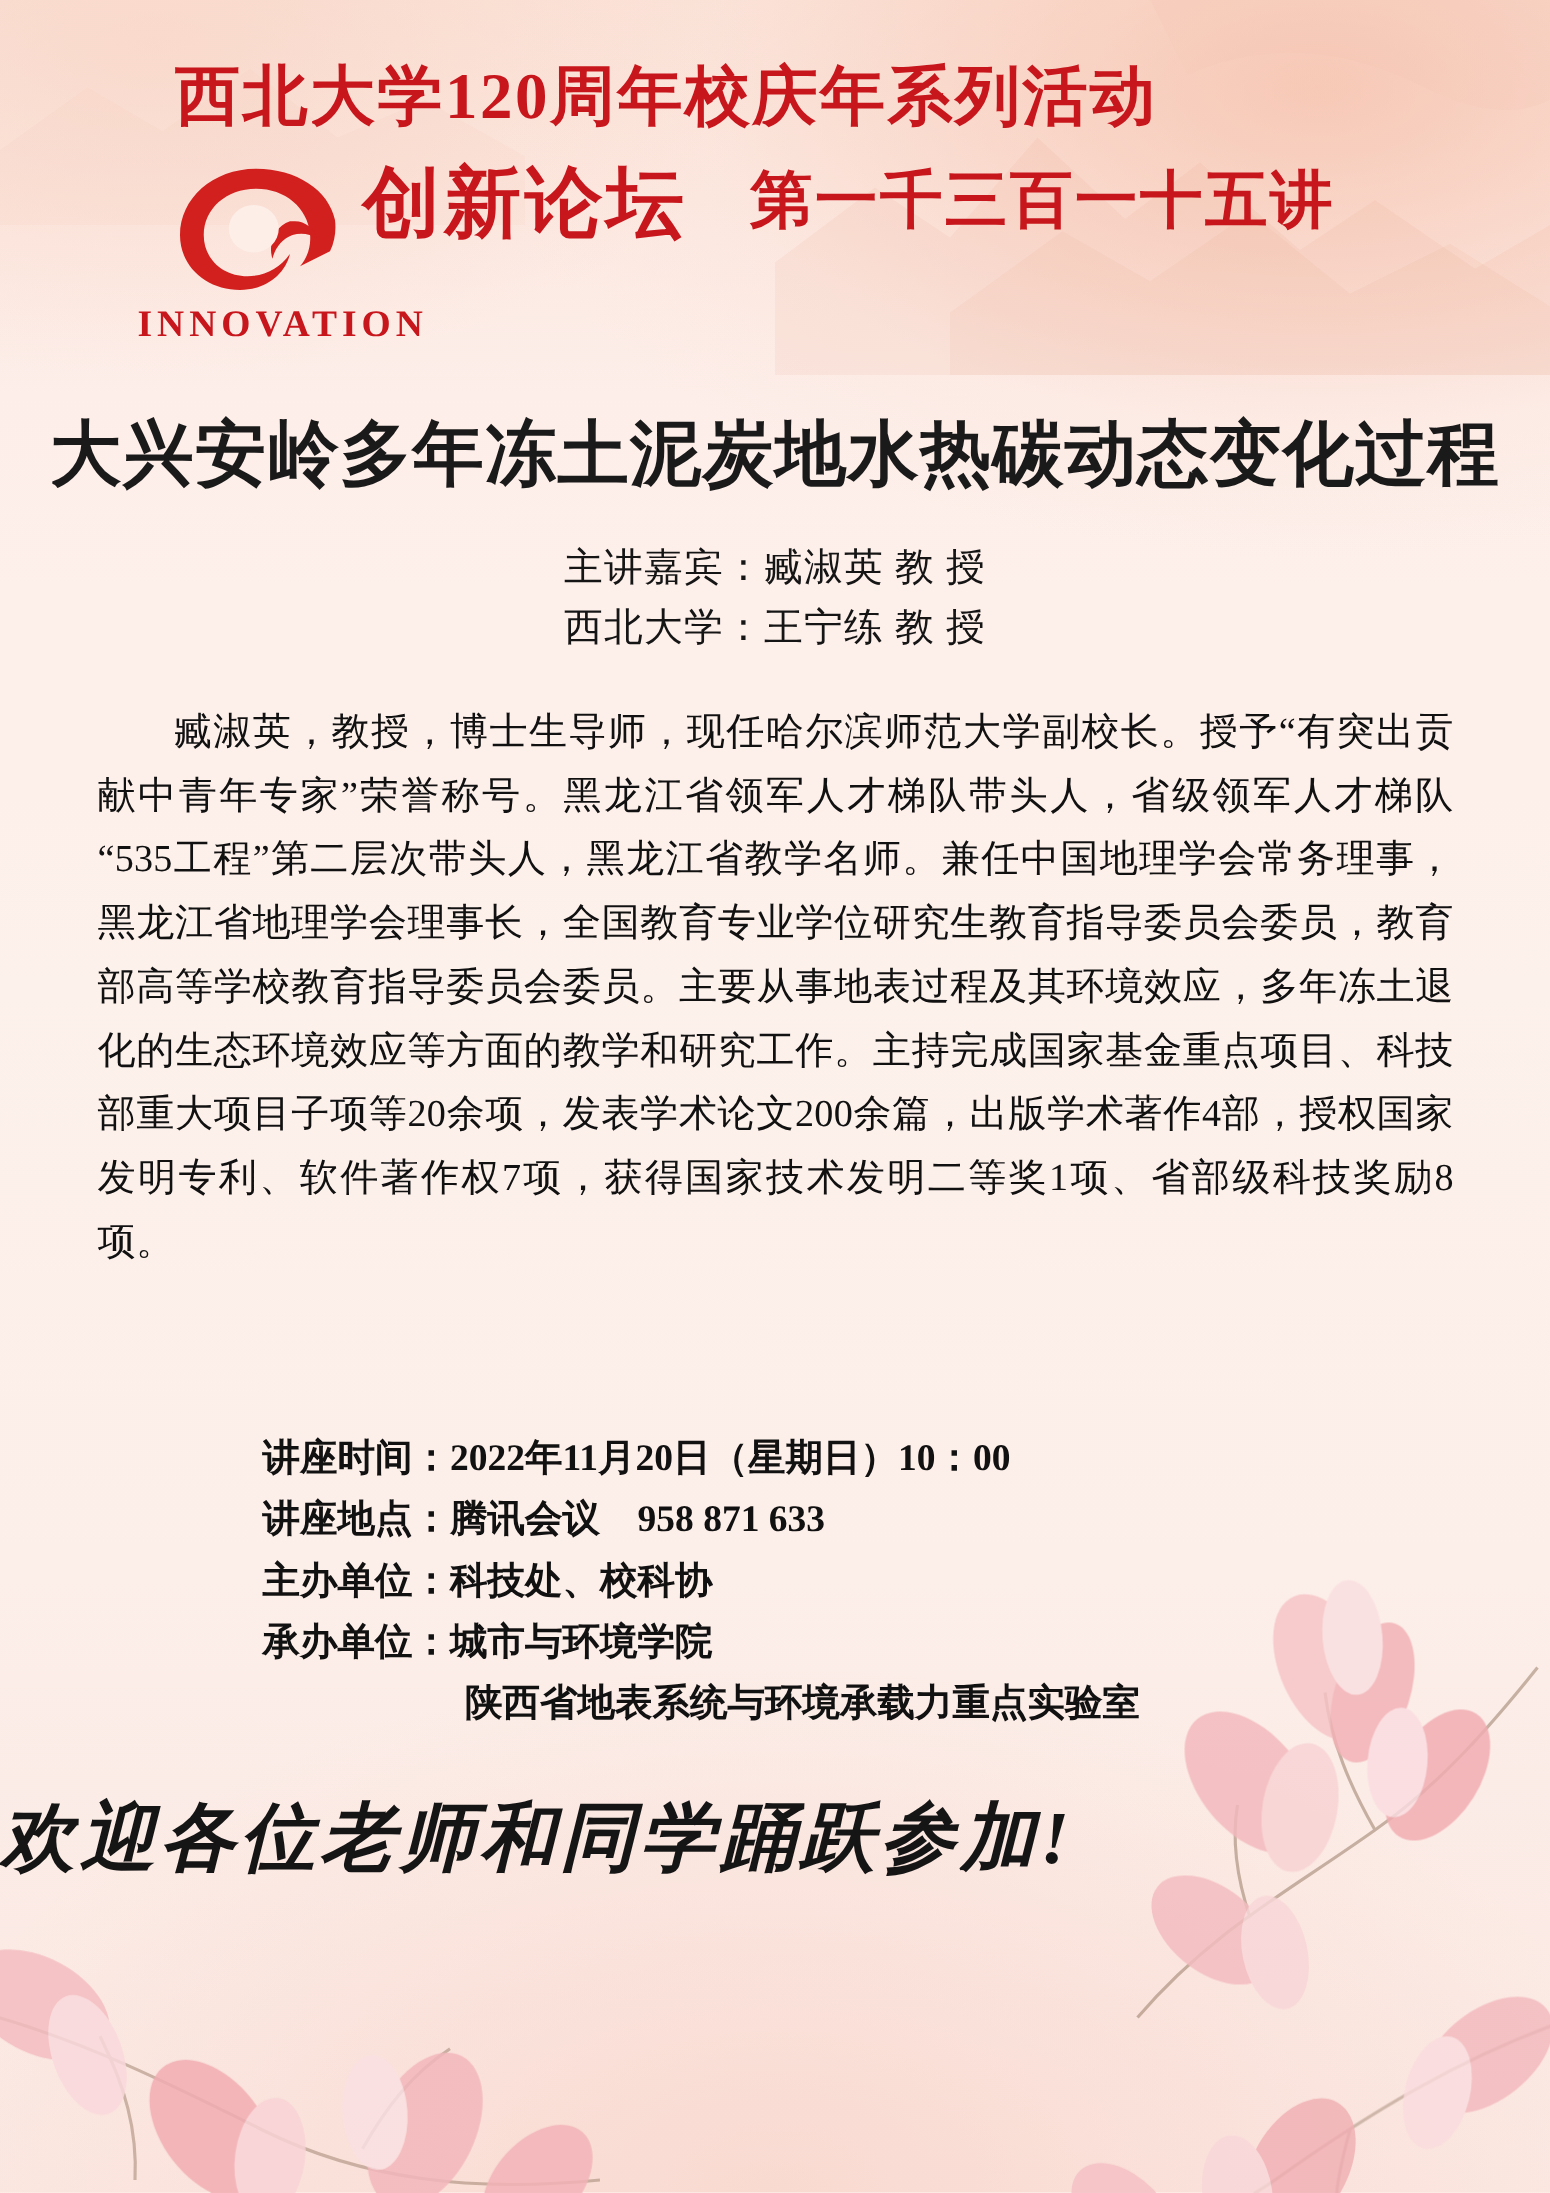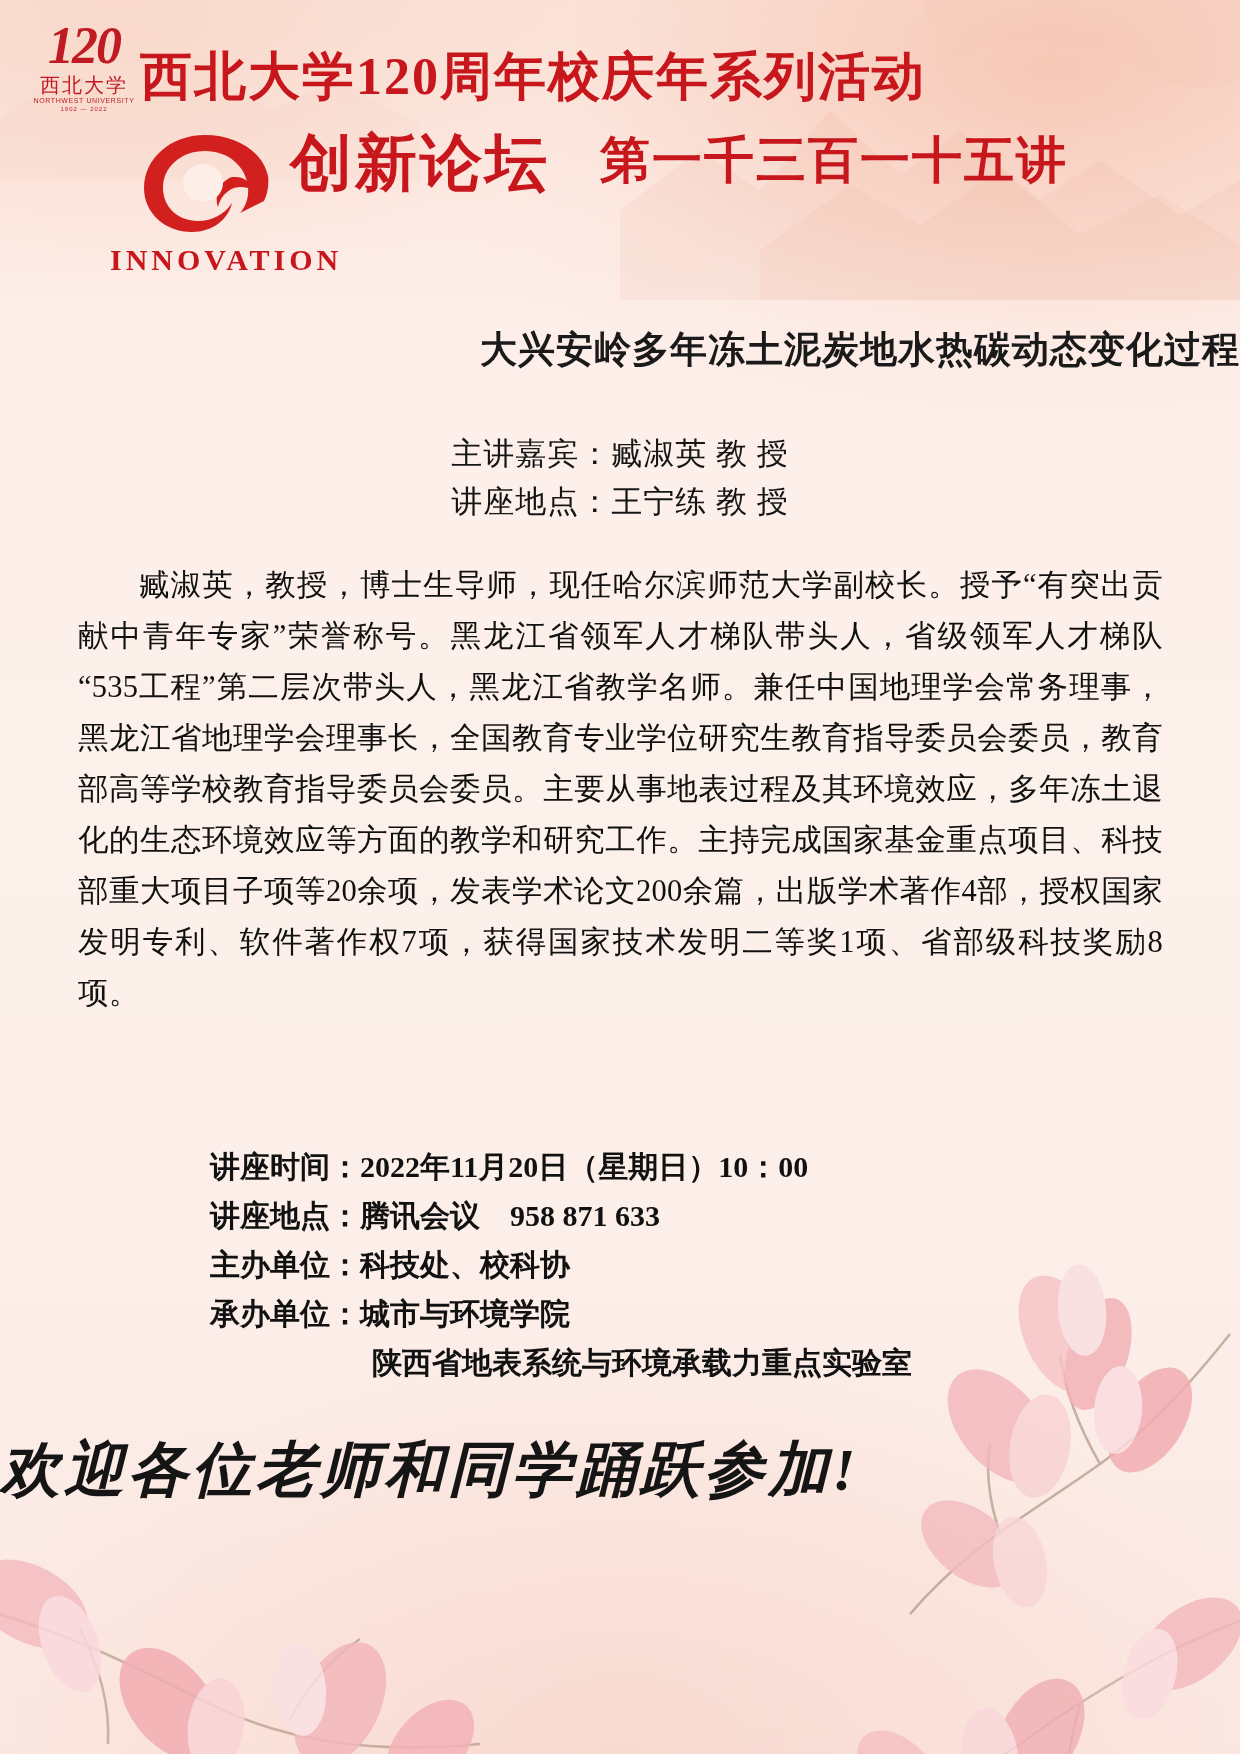--- a/index.html
+++ b/index.html
@@ -131,22 +131,22 @@
     line-height: 62px;
     white-space: nowrap;
   }
 
   
   .lecture-title {
     position: absolute;
     left: 0;
     top: 325px;
     width: 1240px;
-    text-align: right;
-    font-size: 37px;
+    text-align: center;
+    font-size: 57px;
     font-weight: bold;
     color: #1a1a1a;
     letter-spacing: 1px;
     white-space: nowrap;
   }
 
   .speakers {
     position: absolute;
     left: 0;
     top: 430px;
@@ -227,47 +227,41 @@
       <path d="M140 250 L230 185 L300 225 L380 170 L460 235 L540 195 L620 245 L620 300 L140 300 Z" fill="rgba(222,132,102,0.14)"></path>
       <path d="M330 60 Q420 20 520 70 Q580 100 620 80 L620 0 L300 0 Z" fill="rgba(240,190,170,0.25)"></path>
     </svg>
   </div>
   <div class="mountain" style="left:0; top:0; width:420px; height:180px; opacity:.35;">
     <svg width="420" height="180" viewBox="0 0 420 180">
       <path d="M0 120 L70 70 L130 105 L200 55 L270 110 L340 80 L420 125 L420 180 L0 180 Z" fill="rgba(230,160,135,0.16)"></path>
     </svg>
   </div>
 
-  <div class="nwu-logo">
-    <div class="num">120</div>
-    <div class="cn">西北大学</div>
-    <div class="en">NORTHWEST UNIVERSITY</div>
-    <div class="yr">1902 — 2022</div>
-  </div>
 
   <div class="series-title">西北大学120周年校庆年系列活动</div>
 
   <div class="forum-row">
     <div class="innov-mark">
       <svg width="130" height="105" viewBox="0 0 130 105">
         <path d="M65 4 C30 4 4 28 4 57 C4 83 26 101 52 101 C72 101 88 89 92 72 C84 84 71 90 58 90 C38 90 23 76 23 57 C23 36 41 20 65 20 C88 20 106 35 108 56 C109 66 106 75 100 82 L124 70 C128 62 129 53 128 45 C123 21 97 4 65 4 Z" fill="#d2201f"></path>
         <path d="M96 46 C104 46 112 52 114 60 C108 56 101 55 94 57 C86 60 80 67 78 76 C74 64 80 50 92 46 Z" fill="#d2201f"></path>
         <ellipse cx="63" cy="52" rx="20" ry="19" fill="#fdeee8"></ellipse>
       </svg>
     </div>
     <div class="forum-name">创新论坛</div>
     <div class="forum-no" style="left:470px;">第一千三百一十五讲</div>
     <div class="innov-text" style="left:-20px; top:118px;">INNOVATION</div>
   </div>
 
   <div class="lecture-title">大兴安岭多年冻土泥炭地水热碳动态变化过程</div>
 
   <div class="speakers">
     <div>主讲嘉宾：臧淑英 教 授</div>
-    <div>讲座地点：王宁练 教 授</div>
+    <div>西北大学：王宁练 教 授</div>
   </div>
 
   <div class="bio">臧淑英，教授，博士生导师，现任哈尔滨师范大学副校长。授予“有突出贡献中青年专家”荣誉称号。黑龙江省领军人才梯队带头人，省级领军人才梯队“535工程”第二层次带头人，黑龙江省教学名师。兼任中国地理学会常务理事，黑龙江省地理学会理事长，全国教育专业学位研究生教育指导委员会委员，教育部高等学校教育指导委员会委员。主要从事地表过程及其环境效应，多年冻土退化的生态环境效应等方面的教学和研究工作。主持完成国家基金重点项目、科技部重大项目子项等20余项，发表学术论文200余篇，出版学术著作4部，授权国家发明专利、软件著作权7项，获得国家技术发明二等奖1项、省部级科技奖励8项。</div>
 
   <div class="magnolia mag-right">
     <svg width="420" height="420" viewBox="0 0 420 420">
       <g stroke="#9a7f6a" stroke-width="2.5" fill="none" opacity="0.55">
         <path d="M60 400 C120 330 180 300 250 250 C300 215 340 170 380 120"></path>
         <path d="M250 250 C230 215 215 180 210 140"></path>
         <path d="M150 320 C140 290 135 260 140 230"></path>

